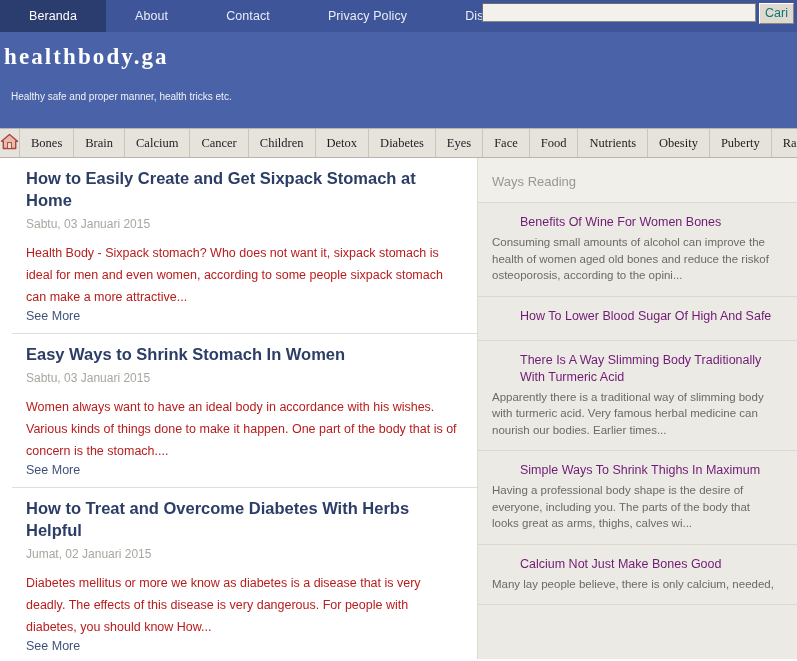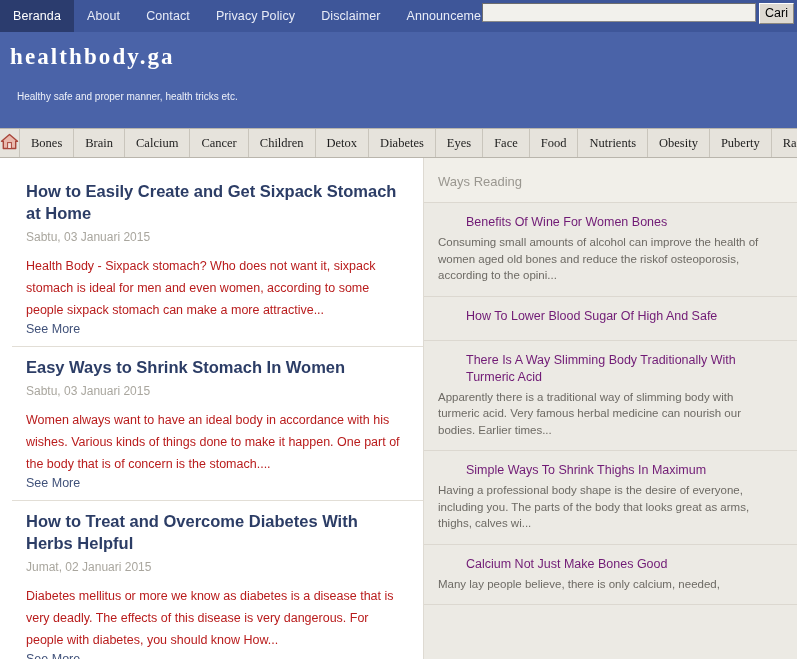--- a/index.html
+++ b/index.html
@@ -26,21 +26,21 @@
     overflow: hidden;
   }
   .topnav {
     display: flex;
     align-items: stretch;
     height: 32px;
   }
   .topnav-item {
     display: flex;
     align-items: center;
-    padding: 0 13px;
+    padding: 0 29px;
     color: #e8ecf7;
     font-size: 12.5px;
     letter-spacing: 0.1px;
     white-space: nowrap;
     cursor: pointer;
   }
   .topnav-item.active {
     background: #2b3c6e;
     color: #ffffff;
   }
@@ -69,34 +69,34 @@
   .search-btn {
     margin-left: 3px;
     margin-right: 3px;
     height: 21px;
     min-width: 34px;
     box-sizing: border-box;
     background: #dedad2;
     border: 1px solid #8c887f;
     border-top-color: #ffffff;
     border-left-color: #ffffff;
-    color: #000000;
+    color: #0f766e;
     font-family: "Liberation Sans", sans-serif;
     font-size: 12.5px;
     line-height: 19px;
     text-align: center;
     padding: 0 5px;
     cursor: pointer;
   }
 
   
   .banner {
     height: 96px;
     background: #4a63a8;
-    padding: 12px 0 0 10px;
+    padding: 12px 0 0 4px;
     box-sizing: border-box;
     color: #ffffff;
   }
   .site-title {
     font-family: "Liberation Serif", serif;
     font-size: 23px;
     font-weight: bold;
     letter-spacing: 2.1px;
     color: #ffffff;
     line-height: 26px;
@@ -140,23 +140,23 @@
   }
 
   
   .layout {
     display: flex;
     align-items: stretch;
     height: 501px;
     background: #ffffff;
   }
   .content {
-    width: 424px;
-    box-sizing: border-box;
-    padding: 13px 0 0 12px;
+    width: 478px;
+    box-sizing: border-box;
+    padding: 0 0 0 12px;
     background: #ffffff;
     border-right: 1px solid #dedad2;
     overflow: hidden;
   }
   .post {
     padding: 9px 16px 10px 14px;
     border-bottom: 1px solid #e2ded6;
   }
   .post-title {
     color: #2c3d66;

